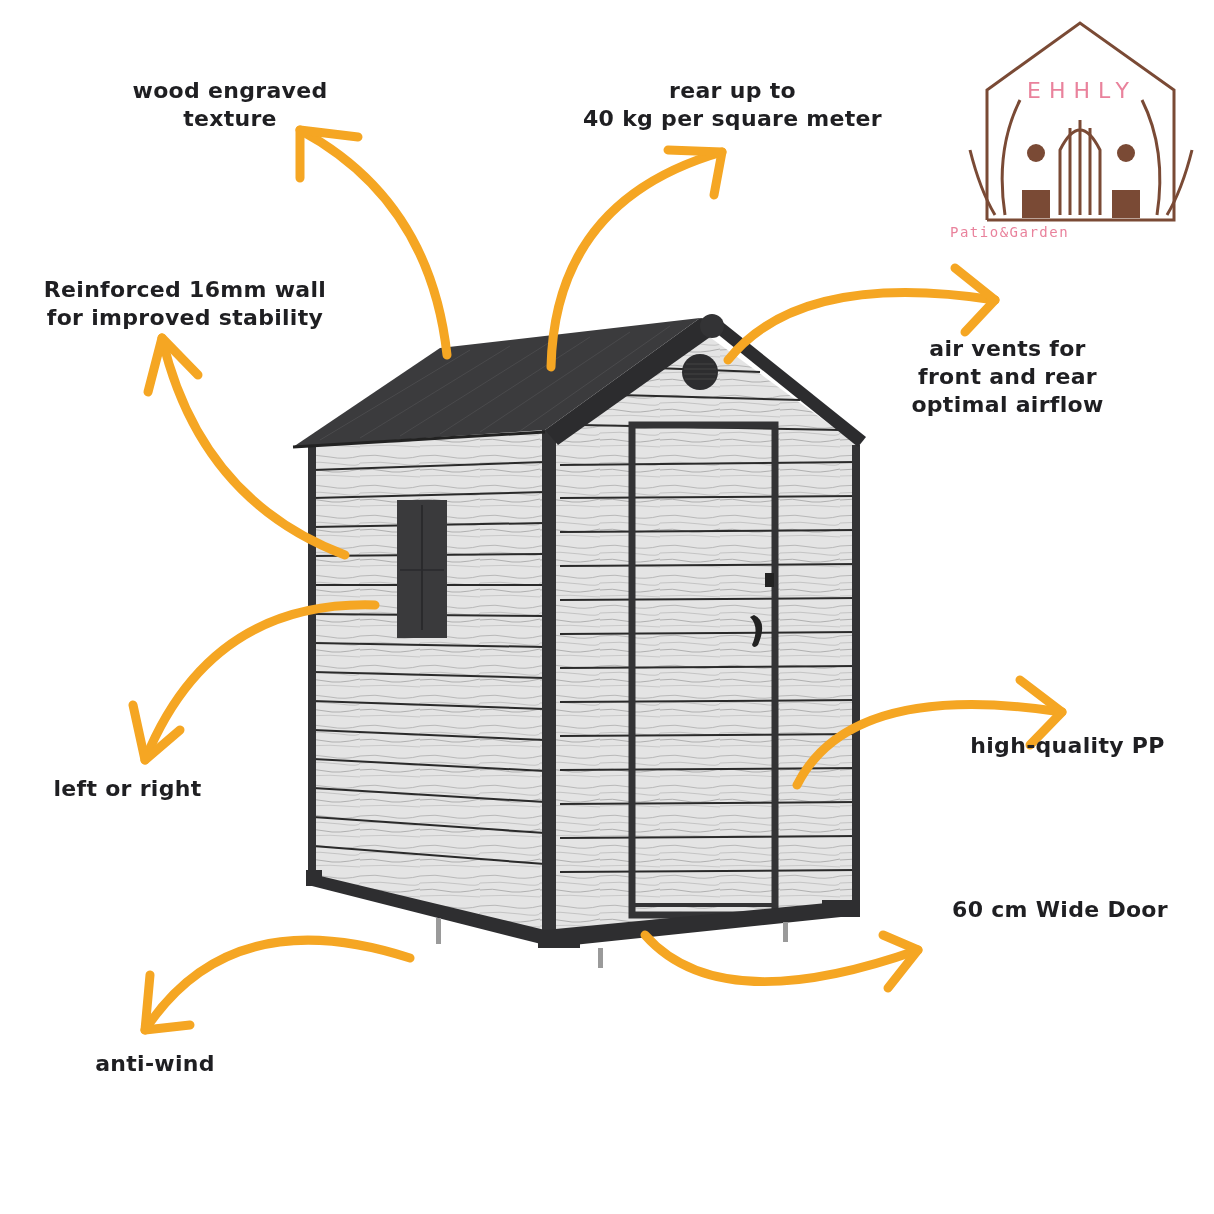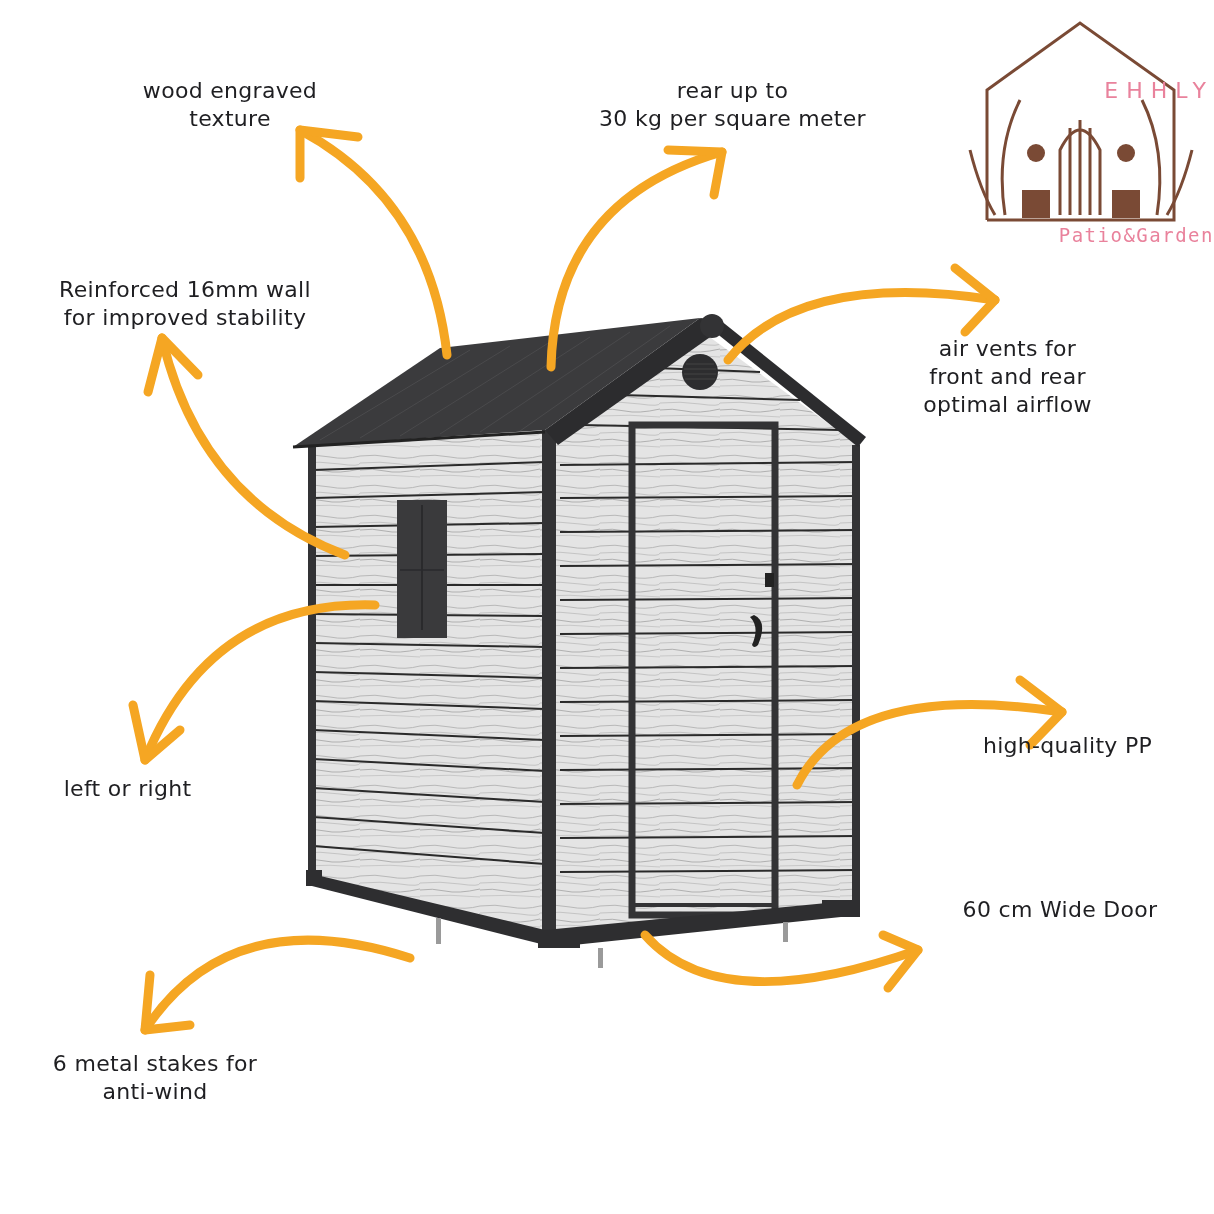--- a/index.html
+++ b/index.html
@@ -1,26 +1,26 @@
 <!DOCTYPE html>
 <html><head>
 <meta charset="utf-8">
 <style>
   html, body { margin:0; padding:0; background:#ffffff; }
   body { width:1214px; height:1214px; position:relative; overflow:hidden;
          font-family:"DejaVu Sans", "Liberation Sans", sans-serif; }
-  .label { position:absolute; color:#1f1f22; font-weight:normal; font-size:22px;
+  .label { position:absolute; color:#1f1f22; font-weight:bold; font-size:22px;
            line-height:28px; text-align:center; letter-spacing:0.3px; }
   .label span { display:block; white-space:nowrap; }
   svg.art { position:absolute; left:0; top:0; }
   .logo { position:absolute; left:950px; top:10px; width:264px; height:250px; }
-  .logo-name { position:absolute; left:0; width:100%; top:68px; text-align:right;
+  .logo-name { position:absolute; left:0; width:100%; top:68px; text-align:center;
                font-family:"DejaVu Sans", sans-serif; font-size:22px; letter-spacing:8px; }
-  .logo-tag { position:absolute; left:0; width:100%; top:214px; text-align:right;
-              font-family:"DejaVu Sans Mono", monospace; font-size:19px; letter-spacing:1.5px; }
+  .logo-tag { position:absolute; left:0; width:100%; top:214px; text-align:left;
+              font-family:"DejaVu Sans Mono", monospace; font-size:14px; letter-spacing:1.5px; }
 </style>
 </head>
 <body>
 
 <svg class="art" width="1214" height="1214" viewBox="0 0 1214 1214">
   <defs>
     <pattern id="wood" width="60" height="30" patternUnits="userSpaceOnUse">
       <rect width="60" height="30" fill="#e4e4e4"></rect>
       <path d="M0 6 Q15 4 30 7 T60 6" stroke="#b8b8b8" stroke-width="1" fill="none"></path>
       <path d="M0 13 Q20 11 40 14 T60 13" stroke="#c4c4c4" stroke-width="1" fill="none"></path>
@@ -178,36 +178,35 @@
   <div class="logo-name" style="color:#e9829c">EHHLY</div>
   <div class="logo-tag" style="color:#e9829c">Patio&amp;Garden</div>
 </div>
 
 <div class="label" style="left:110px; top:77px; width:240px;">
   <span>wood engraved</span>
     <span>texture</span>
 </div>
 <div class="label" style="left:555px; top:77px; width:355px;">
   <span>rear up to</span>
-    <span>30 kg per square meter</span>
+    <span>40 kg per square meter</span>
 </div>
 <div class="label" style="left:15px; top:276px; width:340px;">
   <span>Reinforced 16mm wall</span>
     <span>for improved stability</span>
 </div>
 <div class="label" style="left:885px; top:335px; width:245px;">
   <span>air vents for</span>
     <span>front and rear</span>
     <span>optimal airflow</span>
 </div>
 <div class="label" style="left:20px; top:775px; width:215px;">
     <span>left or right</span>
 </div>
 <div class="label" style="left:945px; top:732px; width:245px;">
   <span>high-quality PP</span>
 </div>
 <div class="label" style="left:930px; top:896px; width:260px;">
   <span>60 cm Wide Door</span>
 </div>
 <div class="label" style="left:15px; top:1050px; width:280px;">
-  <span>6 metal stakes for</span>
     <span>anti-wind</span>
 </div>
 
 </body></html>

